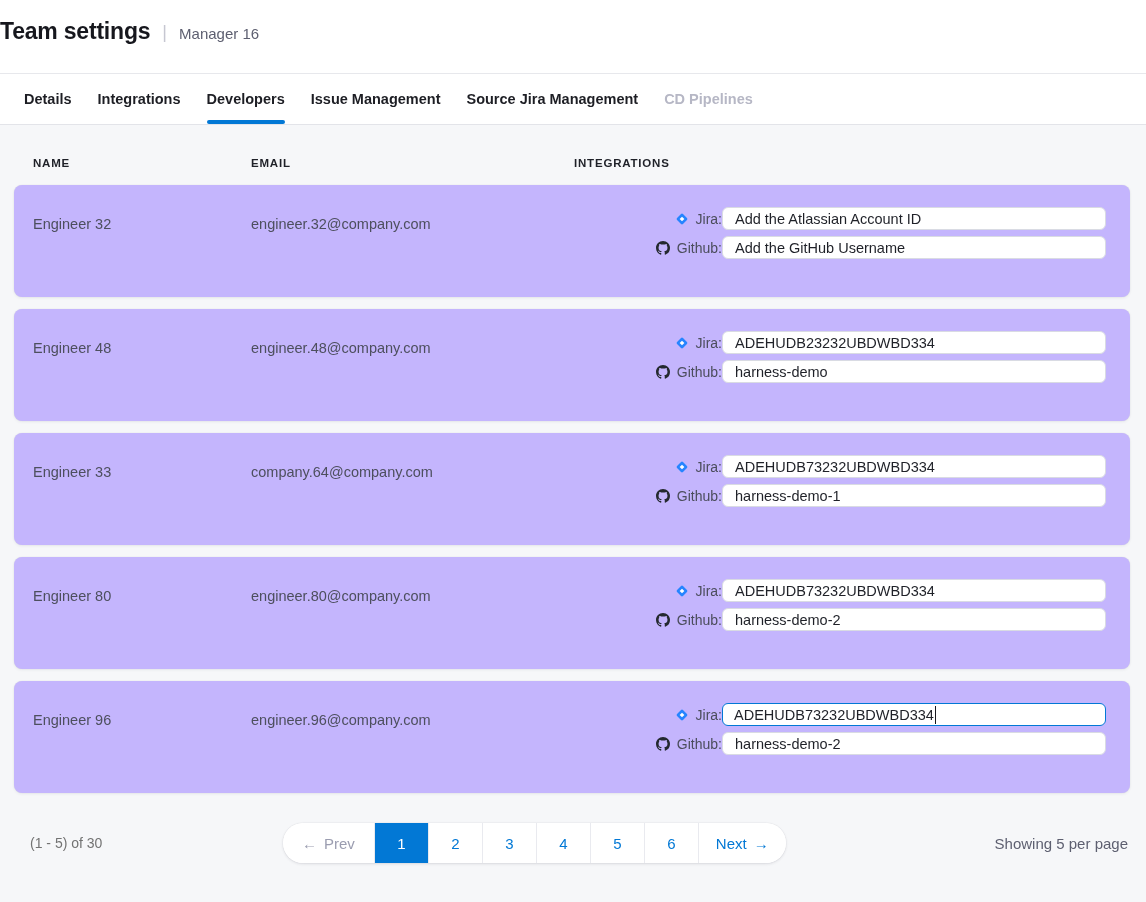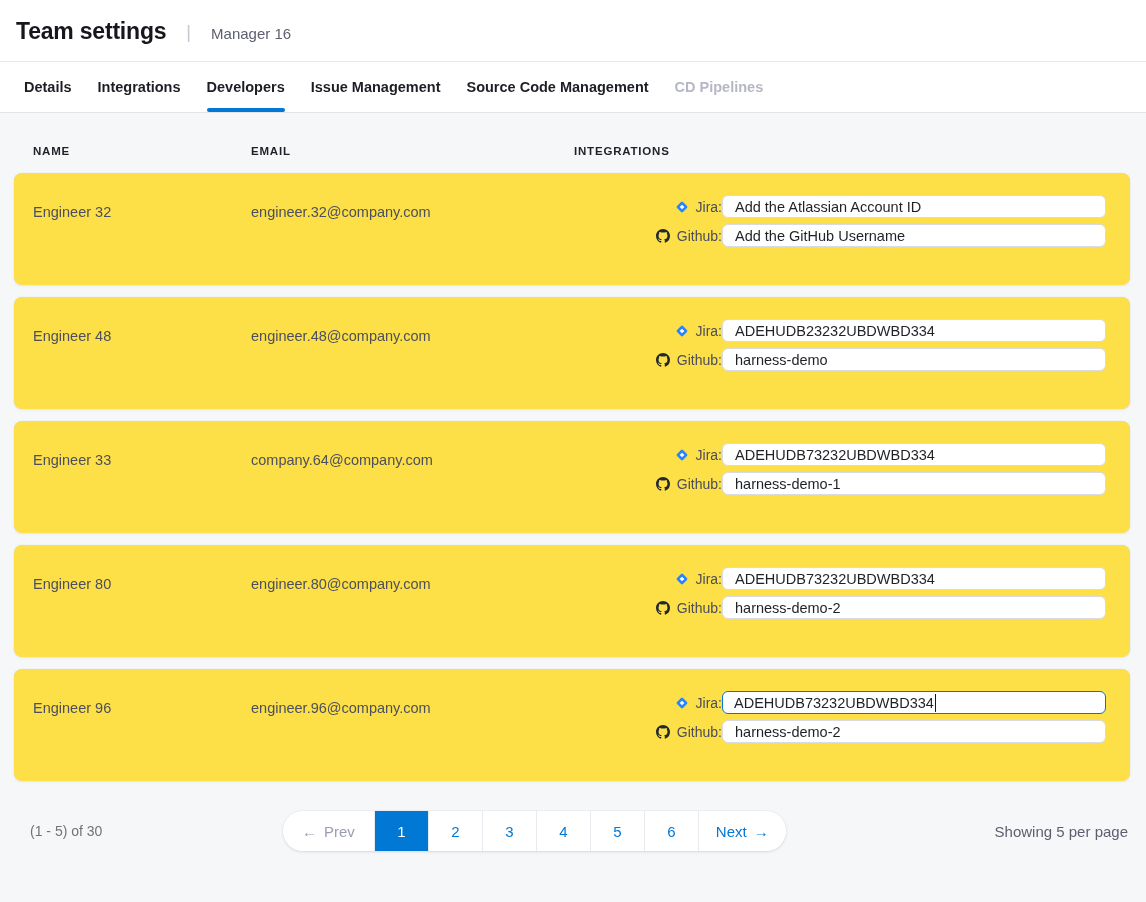--- a/index.html
+++ b/index.html
@@ -7,25 +7,25 @@
   body {
     font-family:"Liberation Sans", sans-serif;
     background:#f6f7f9;
     color:#1f2128;
     overflow:hidden;
   }
 
   
   .app-header {
     background:#fff;
-    height:62px;
-    padding:18px 16px 0 16px;
+    height:74px;
+    padding:18px 16px 0 0;
     display:flex;
     align-items:baseline;
-    gap:20px;
+    gap:12px;
     border-bottom:1px solid #e7e8ec;
   }
   .app-title { font-size:23px; font-weight:700; color:#16171d; letter-spacing:-.2px; }
   .title-sep { color:#c6c7d1; font-size:18px; position:relative; top:-1px; }
   .app-subtitle { font-size:15px; color:#5d5f70; }
 
   
   .tab-bar {
     background:#fff;
     height:51px;
@@ -64,21 +64,21 @@
     padding:32px 24px 16px 19px;
     font-size:11.5px;
     font-weight:700;
     letter-spacing:.07em;
     color:#1f2128;
   }
 
   .row-card {
     display:grid;
     grid-template-columns:218px 323px 1fr;
-    background:#fde047;
+    background:#c4b5fd;
     border-radius:8px;
     box-shadow:0 1px 3px rgba(34,36,55,.07), 0 0 1px rgba(34,36,55,.12);
     padding:22px 24px 16px 19px;
     margin-bottom:12px;
     min-height:112px;
   }
   .cell-name, .cell-email { font-size:14.5px; color:#4d4f5e; padding-top:9px; }
 
   .cell-integrations { display:flex; flex-direction:column; gap:6px; }
   .integration-row { display:flex; align-items:center; }
@@ -159,21 +159,21 @@
   <span class="app-title">Team settings</span>
   <span class="title-sep">|</span>
   <span class="app-subtitle">Manager 16</span>
 </div>
 
 <div class="tab-bar">
   <div class="tab">Details</div>
   <div class="tab">Integrations</div>
   <div class="tab active">Developers</div>
   <div class="tab">Issue Management</div>
-  <div class="tab">Source Code Management</div>
+  <div class="tab">Source Jira Management</div>
   <div class="tab disabled">CD Pipelines</div>
 </div>
 
 <div class="content">
 
   <div class="table-head">
     <div>NAME</div>
     <div>EMAIL</div>
     <div>INTEGRATIONS</div>
   </div>

